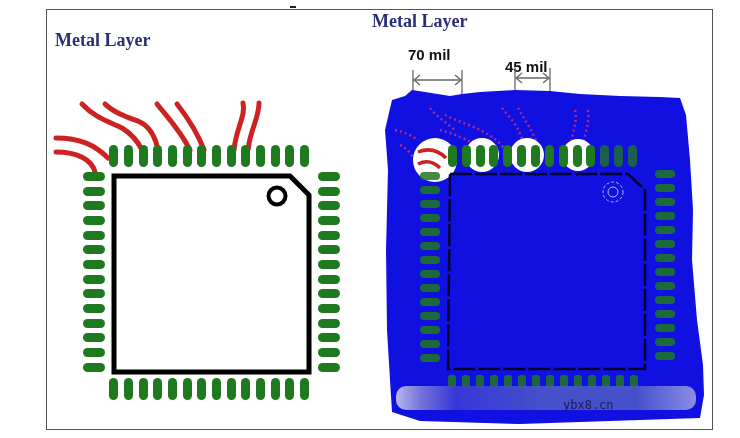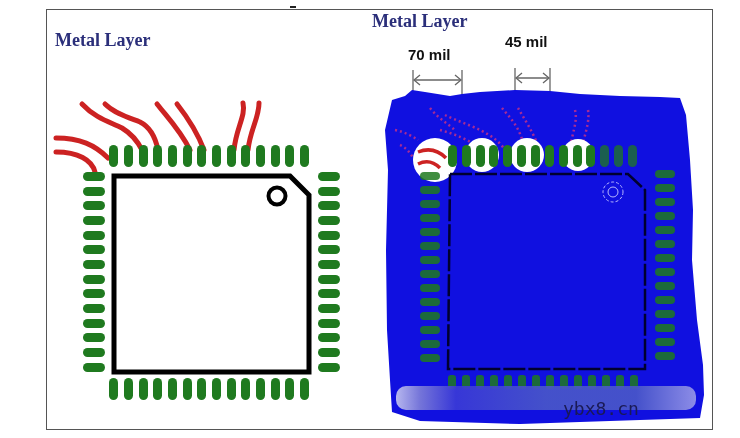--- a/index.html
+++ b/index.html
@@ -1,35 +1,35 @@
 <!DOCTYPE html>
 <html><head>
 <meta charset="utf-8">
 <style>
   html, body { margin:0; padding:0; background:#ffffff; }
   body { width:740px; height:438px; position:relative; overflow:hidden; font-family:"Liberation Sans", sans-serif; }
   .frame { position:absolute; left:46px; top:9px; width:667px; height:421px; border:1px solid #555; box-sizing:border-box; background:#fff; }
   .title { position:absolute; font-family:"Liberation Serif", serif; font-weight:bold; font-size:18px; color:#2b2f7a; }
   .dim-label { position:absolute; font-family:"Liberation Sans", sans-serif; font-weight:bold; font-size:15px; color:#111; }
   svg.diagram { position:absolute; left:0; top:0; }
-  .watermark { position:absolute; left:563px; top:398px; font-family:"DejaVu Sans Mono", monospace; font-size:18px; color:#1a1a55; }
+  .watermark { position:absolute; left:563px; top:398px; font-family:"DejaVu Sans Mono", monospace; font-size:12px; color:#1a1a55; }
   .blur-bar { position:absolute; left:396px; top:386px; width:300px; height:24px; background:linear-gradient(90deg,#c9c9f0 0%, #8080d8 8%, #3b3bd6 20%, #4a58c8 50%, #4a58c8 80%, #9a9ae8 100%); opacity:0.9; border-radius:10px; }
   .tick-mark { position:absolute; left:290px; top:6px; width:6px; height:2px; background:#222; }
 </style>
 </head>
 <body>
 
 <div class="frame"></div>
 <div class="tick-mark"></div>
 
 <div class="title" style="left:55px; top:11px;margin-top:19px;">Metal Layer</div>
 <div class="title" style="left:372px; top:11px;">Metal Layer</div>
 
 <div class="dim-label" style="left:408px; top:46px;">70 mil</div>
-<div class="dim-label" style="left:505px; top:33px;">45 mil</div>
+<div class="dim-label" style="left:505px; top:58px;">45 mil</div>
 
 <svg class="diagram" width="740" height="438" viewBox="0 0 740 438">
 
   <g>
 
     <g fill="none" stroke="#cc2222" stroke-width="5" stroke-linecap="round">
       <path d="M56,138 C80,138 95,145 108,158"></path>
       <path d="M56,152 C78,152 92,160 95,172"></path>
       <path d="M82,104 C95,118 110,122 122,128 C132,134 138,142 142,150"></path>
       <path d="M105,104 C115,114 130,118 140,122 C152,128 156,140 158,150"></path>

